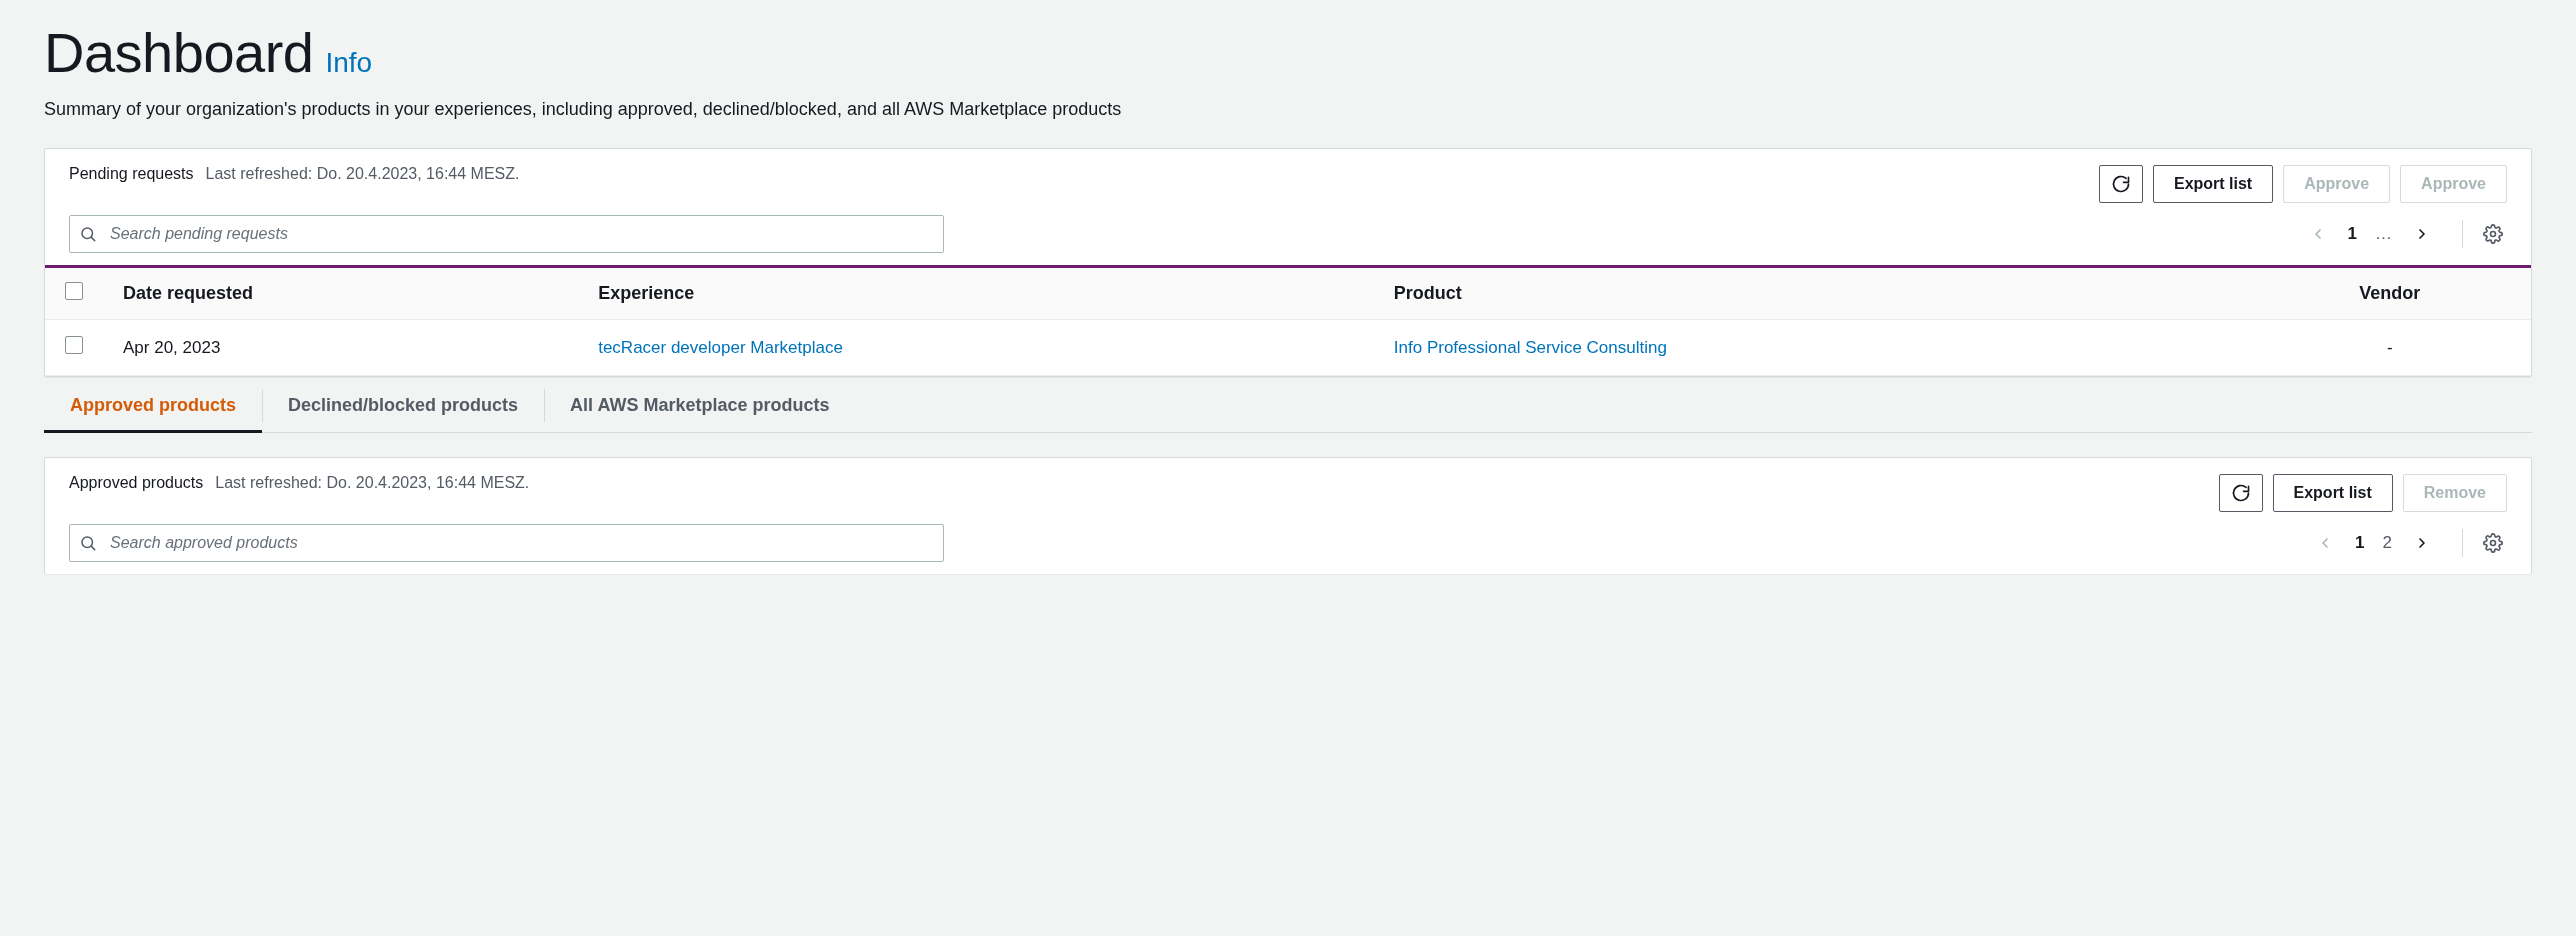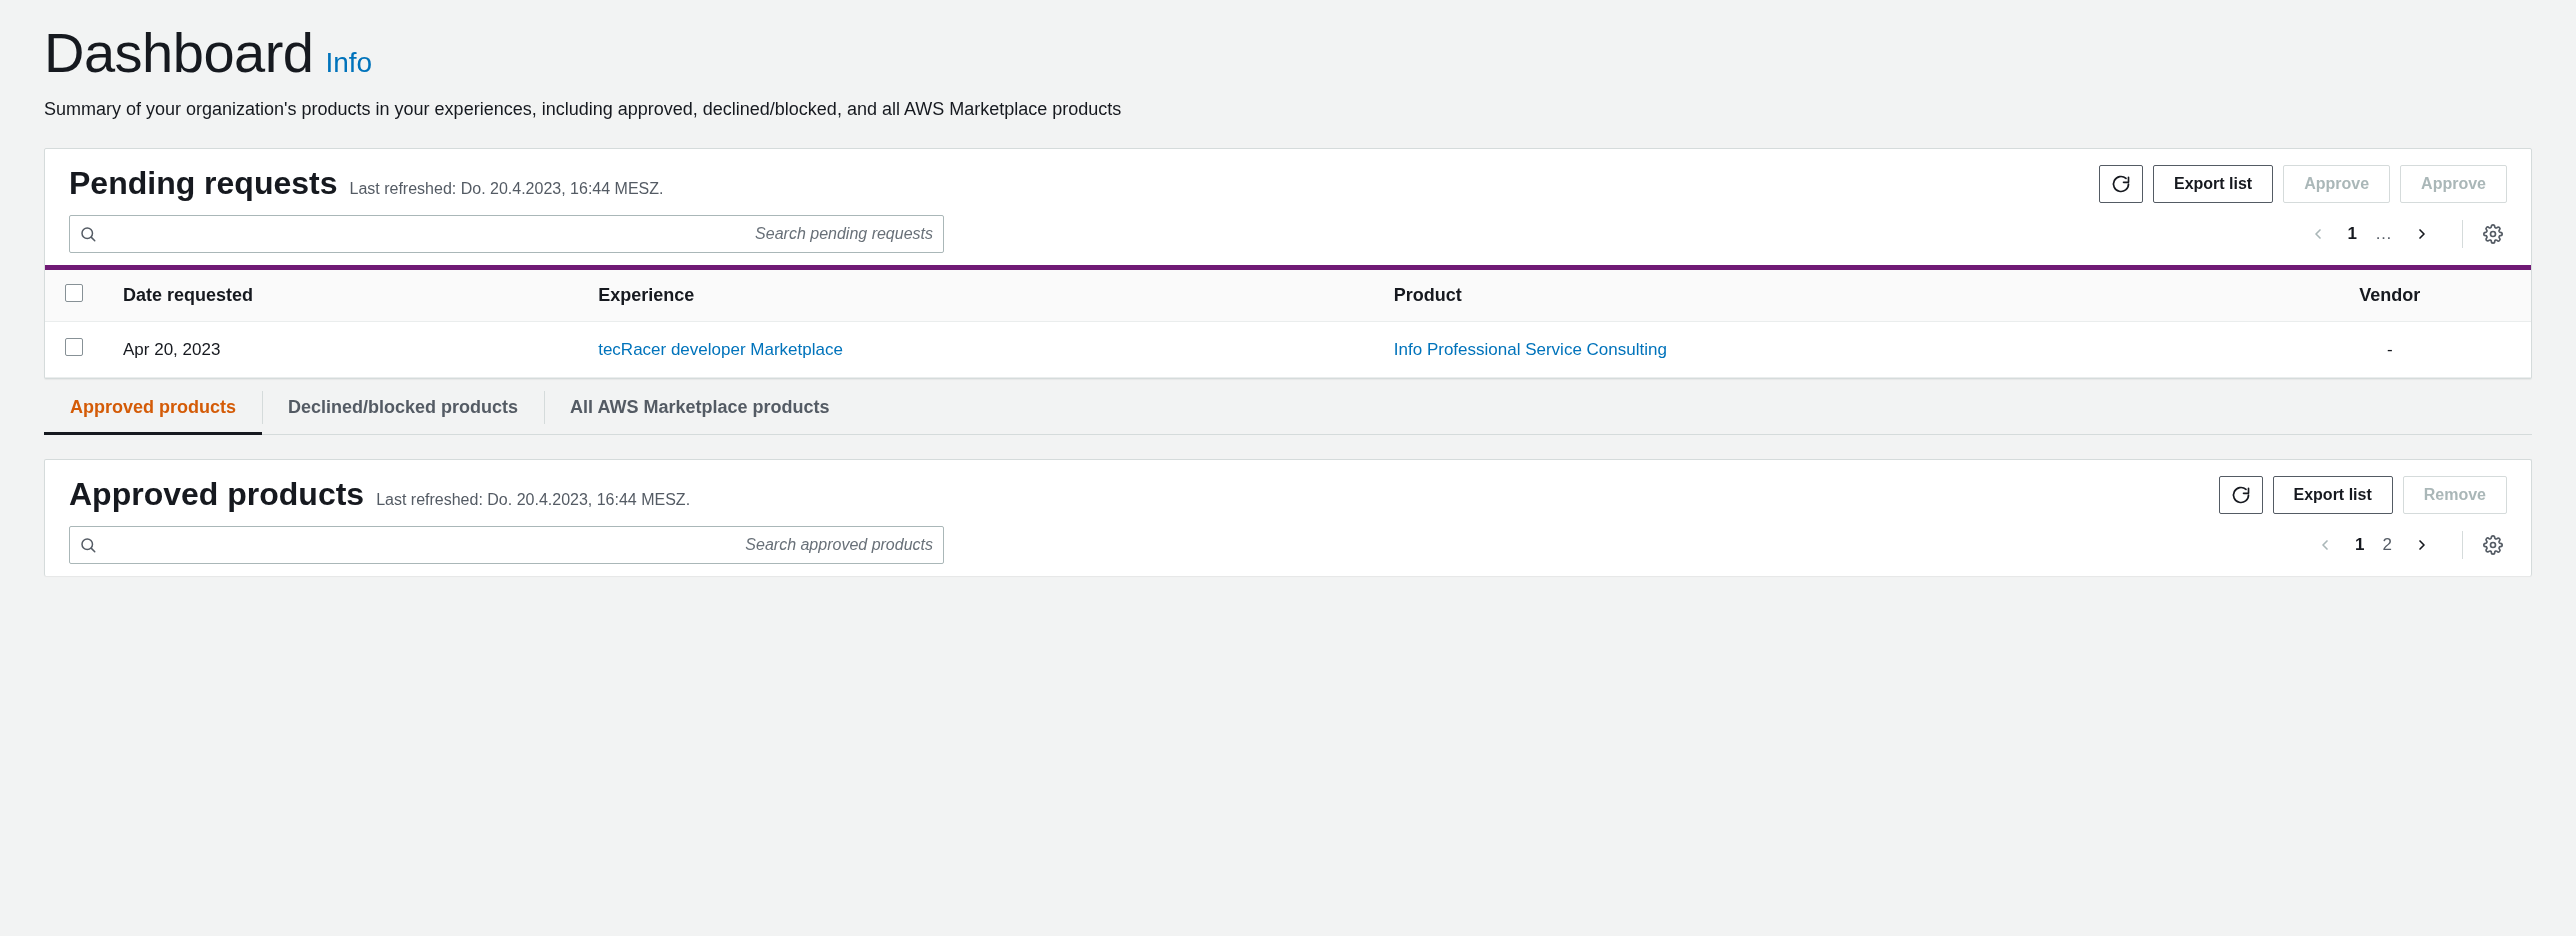--- a/index.html
+++ b/index.html
@@ -52,22 +52,22 @@
     align-items: flex-start;
     flex-wrap: wrap;
     gap: 12px;
   }
   .panel-title-row {
     display: flex;
     align-items: baseline;
     gap: 12px;
   }
   .panel-title {
-    font-size: 32px;
-    font-weight: 700;
+    font-size: 16px;
+    font-weight: 400;
   }
   .panel-refresh {
     font-size: 16px;
     color: #545b64;
   }
   .panel-actions {
     display: flex;
     gap: 10px;
     align-items: center;
   }
@@ -101,21 +101,20 @@
   }
   .search-input {
     width: 100%;
     height: 38px;
     border: 1px solid #aab7b8;
     border-radius: 2px;
     padding: 0 10px 0 40px;
     font-size: 16px;
     font-style: italic;
     color: #16191f;
-    text-align: right;
   }
   .search-input::placeholder {
     font-style: italic;
     color: #687078;
   }
   .search-icon {
     position: absolute;
     left: 10px;
     top: 50%;
     transform: translateY(-50%);
@@ -160,21 +159,21 @@
   }
   table.data-table {
     width: 100%;
     border-collapse: collapse;
   }
   .data-table thead th {
     text-align: left;
     font-size: 18px;
     font-weight: 700;
     padding: 14px 20px;
-    border-top: 5px solid #701a75;
+    border-top: 3px solid #701a75;
     border-bottom: 1px solid #eaeded;
     background: #fafafa;
   }
   .data-table tbody td {
     padding: 16px 20px;
     font-size: 17px;
     border-bottom: 1px solid #eaeded;
     vertical-align: middle;
   }
   .data-table th.checkbox-col, .data-table td.checkbox-col {

